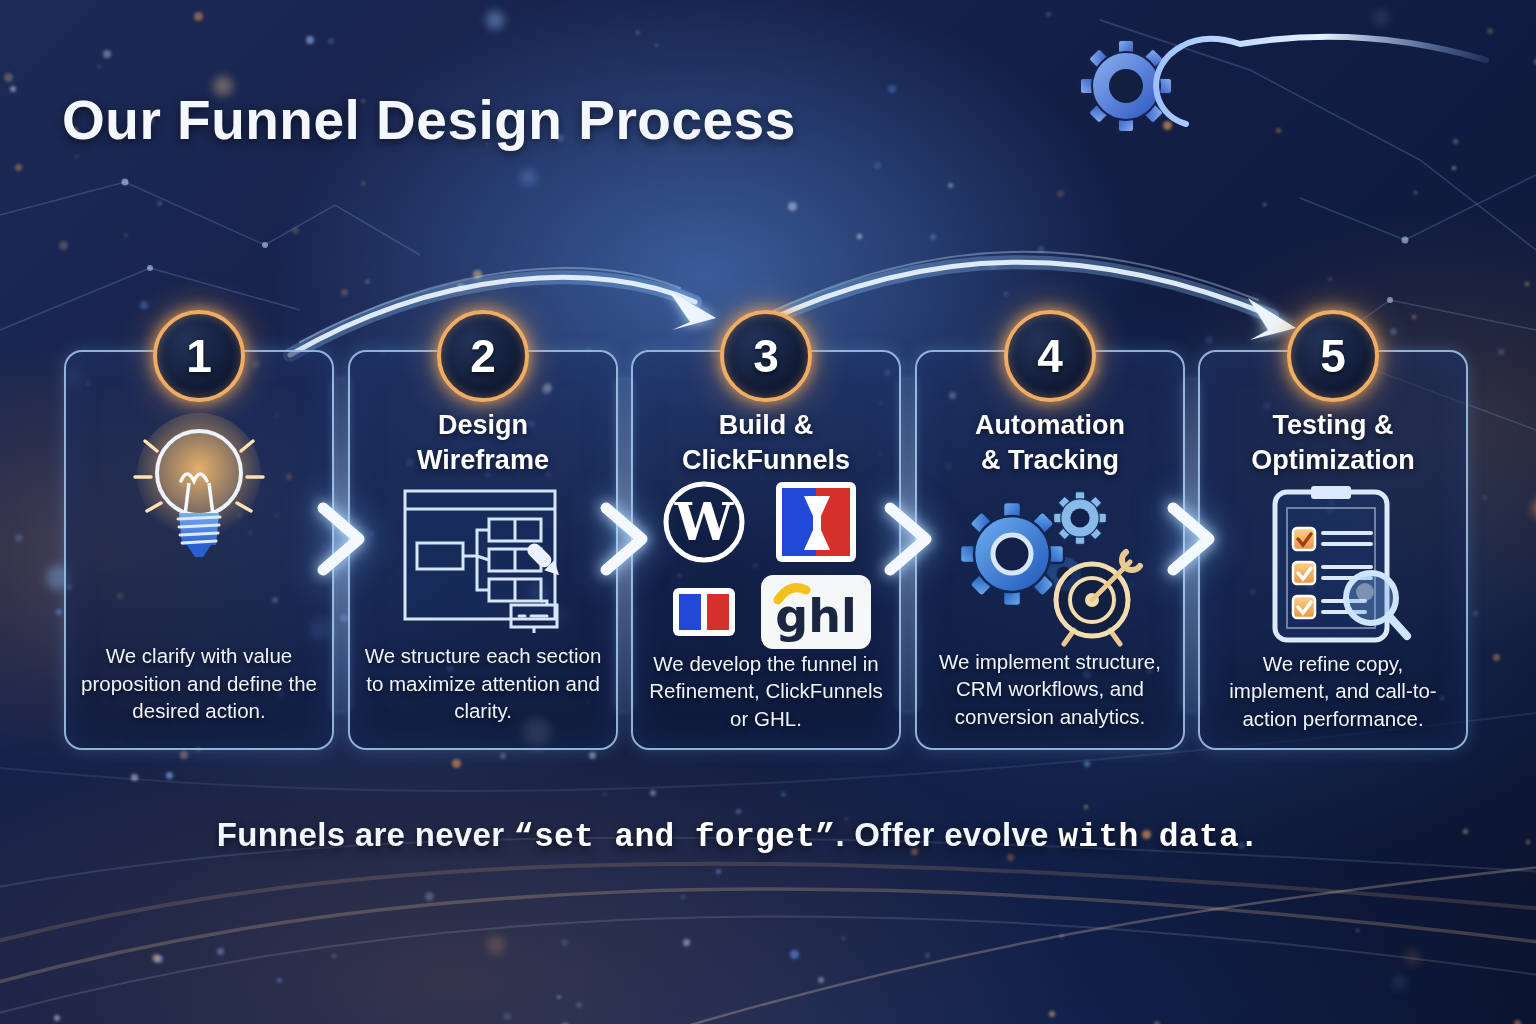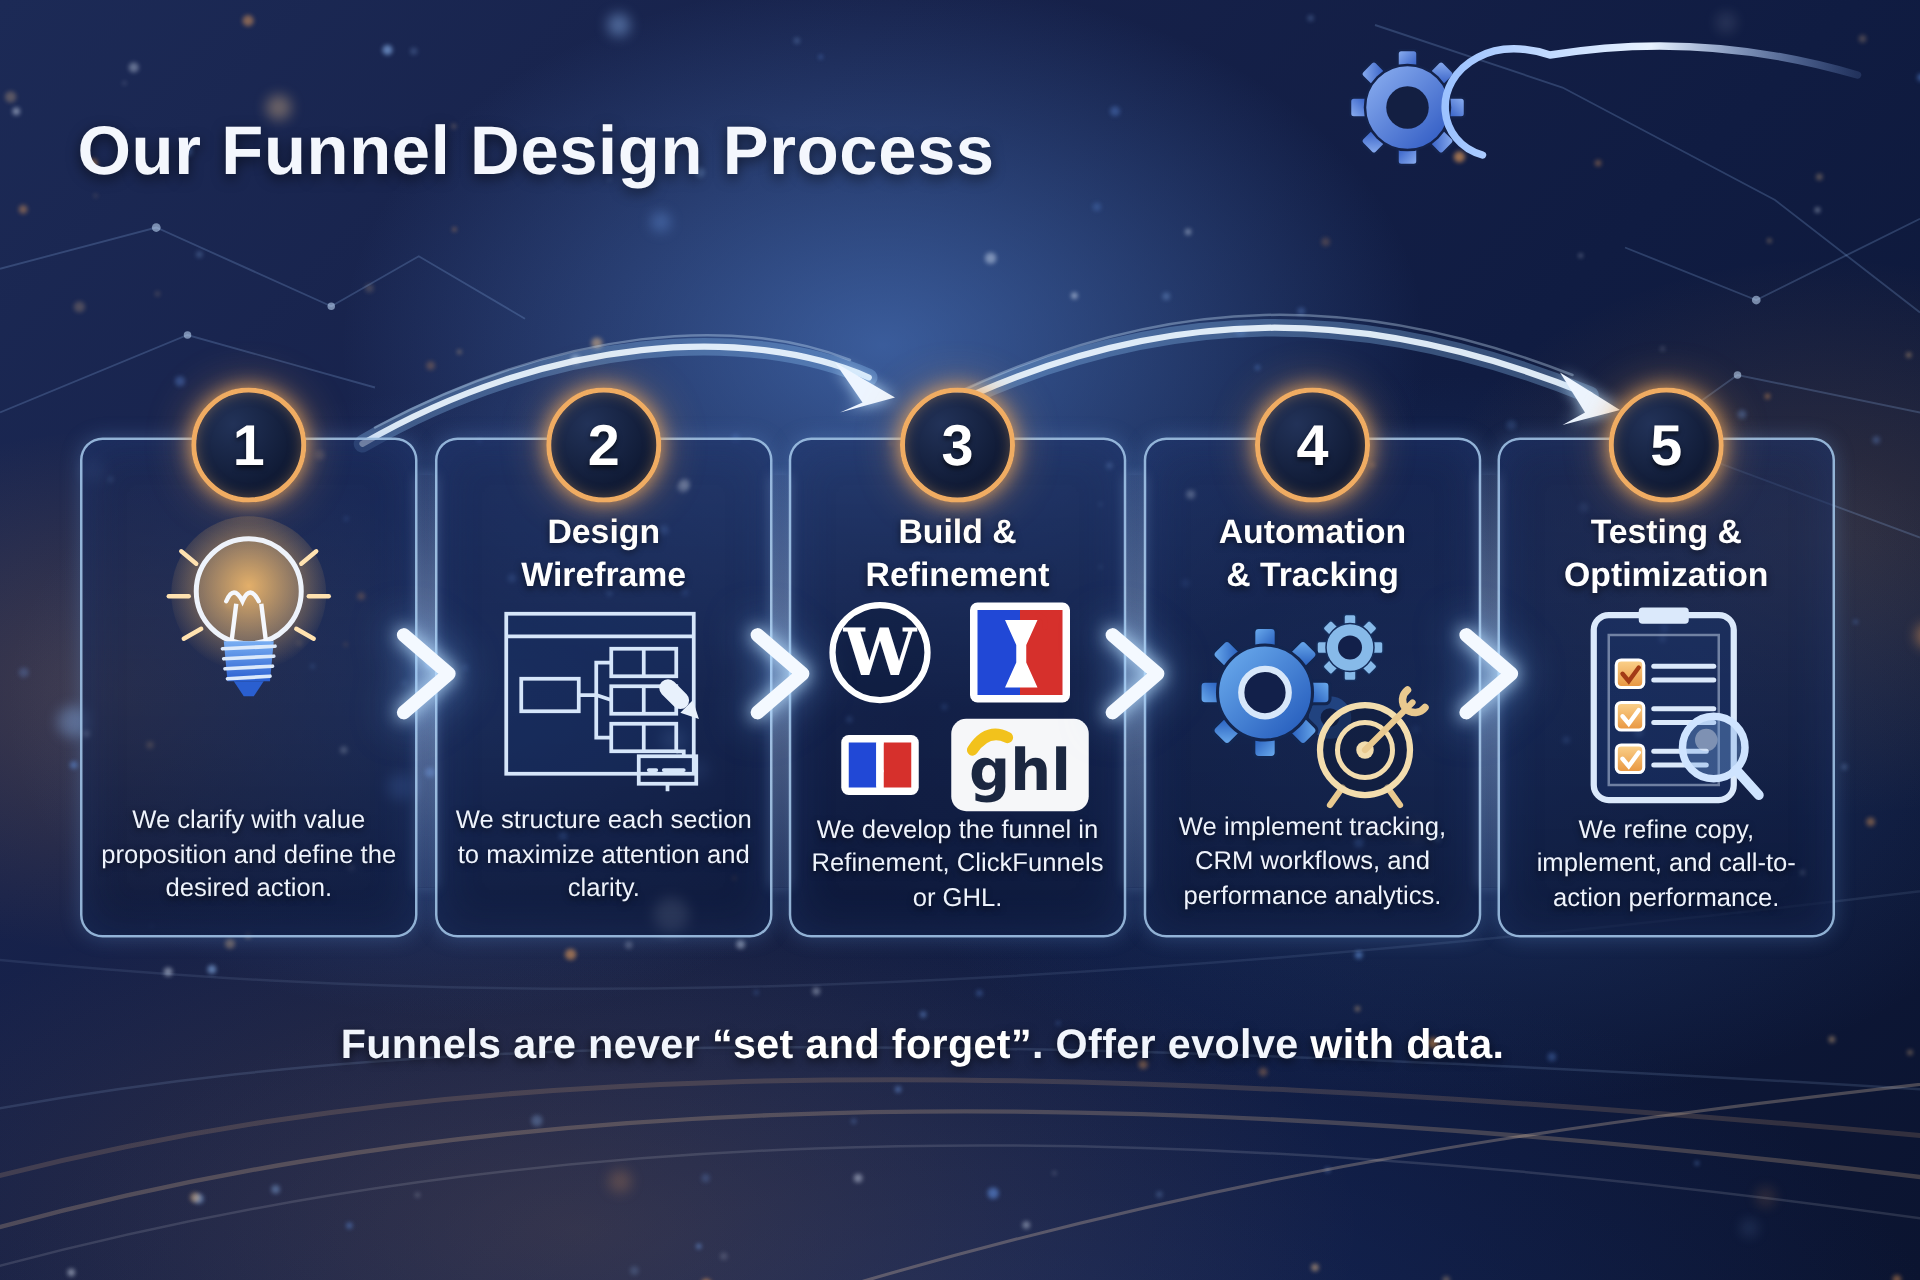--- a/index.html
+++ b/index.html
@@ -70,21 +70,21 @@
   .chevron{position:absolute;top:500px;width:58px;height:78px;}
   .chevron svg{filter:drop-shadow(0 0 7px rgba(190,225,255,.95)) drop-shadow(0 0 16px rgba(130,190,255,.6));}
   
   .logo-grid{display:grid;grid-template-columns:auto auto;gap:8px 12px;align-items:center;justify-items:center;}
   
   .footer-quote{
     position:absolute;left:0;right:60px;top:816px;margin:0;text-align:center;
     font-size:33px;color:#f1f5fc;font-weight:600;letter-spacing:.3px;
     text-shadow:0 3px 8px rgba(0,0,0,.65);
   }
-  .footer-quote strong{font-weight:800;color:#ffffff;}
+  .footer-quote strong{font-weight:800;color:#ffffff;font-family:Liberation Mono, monospace;}
 </style>
 </head>
 <body>
 
 <div class="stage">
 
   <div class="layer" id="bokeh-layer">
       <div class="dot" style="left: 473px; top: 270px; width: 9px; height: 9px; background: rgba(255, 205, 140, 0.48); filter: blur(1.5px);"></div>
       <div class="dot" style="left: 1142px; top: 830px; width: 8.9px; height: 8.9px; background: rgba(255, 170, 90, 0.57); filter: blur(1.5px);"></div>
       <div class="dot" style="left: 1205px; top: 336px; width: 8.4px; height: 8.4px; background: rgba(120, 170, 250, 0.17); filter: blur(1.5px);"></div>
@@ -429,21 +429,21 @@
     </div>
     <p>We structure each section to maximize attention and clarity.</p>
   </section>
 
   <section class="card card-3">
     <div class="num-circle">
       <span>3</span>
     </div>
     <h2>
       <span>Build &amp;</span><br>
-      <span>Refinement</span>
+      <span>ClickFunnels</span>
     </h2>
     <div class="icon-area">
       <div class="logo-grid">
         <svg width="88" height="88" viewBox="0 0 88 88">
           <circle cx="44" cy="44" r="38" fill="rgba(10,24,52,.35)" stroke="#ffffff" stroke-width="5"></circle>
           <text x="44" y="62" text-anchor="middle" font-family="DejaVu Serif, serif" font-weight="bold" font-size="52" fill="#ffffff">W</text>
         </svg>
         <svg width="84" height="84" viewBox="0 0 84 84">
           <rect x="2" y="2" width="80" height="80" rx="6" fill="#ffffff"></rect>
           <rect x="8" y="8" width="34" height="68" fill="#2148d6"></rect>
@@ -555,21 +555,21 @@
           <line x1="-18" y1="30" x2="-28" y2="44" stroke="#e9c98f" stroke-width="5" stroke-linecap="round"></line>
           <line x1="18" y1="30" x2="28" y2="44" stroke="#e9c98f" stroke-width="5" stroke-linecap="round"></line>
           <circle r="36" fill="rgba(16,26,54,.45)" stroke="#f3ddae" stroke-width="5"></circle>
           <circle r="22" fill="none" stroke="#f3ddae" stroke-width="4"></circle>
           <circle r="7" fill="#f3ddae"></circle>
           <line x1="0" y1="0" x2="38" y2="-38" stroke="#e9c98f" stroke-width="5" stroke-linecap="round"></line>
           <path d="M 34 -48 a 10 10 0 1 0 14 14" fill="none" stroke="#e9c98f" stroke-width="6" stroke-linecap="round"></path>
         </g>
       </svg>
     </div>
-    <p>We implement tracking, CRM workflows, and performance analytics.</p>
+    <p>We implement structure, CRM workflows, and conversion analytics.</p>
   </section>
 
   <section class="card card-5">
     <div class="num-circle">
       <span>5</span>
     </div>
     <h2>
       <span>Testing &amp;</span><br>
       <span>Optimization</span>
     </h2>

